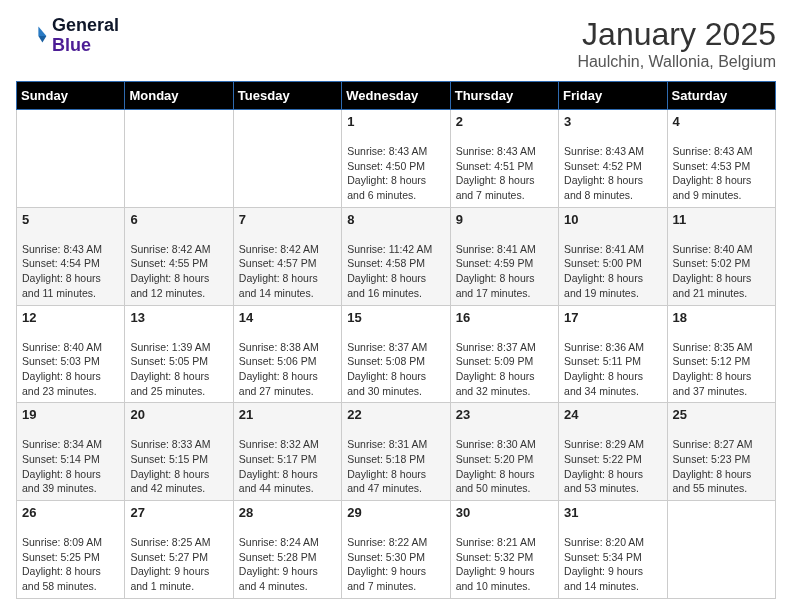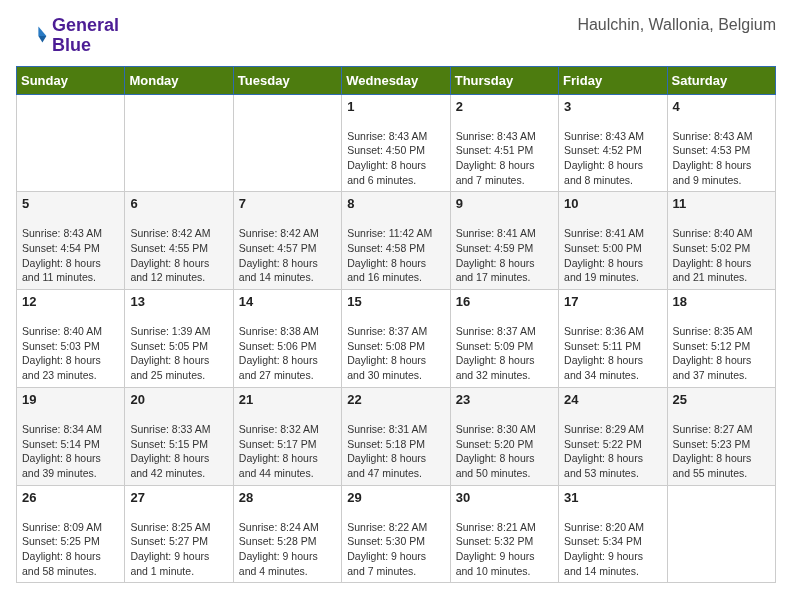--- a/index.html
+++ b/index.html
@@ -19,21 +19,21 @@
     .logo {
       display: flex;
       align-items: center;
       gap: 4px;
     }
     .logo-text {
       font-size: 18px;
       font-weight: bold;
       line-height: 1.1;
     }
-    .logo-general { color: #4c1d95; }
+    .logo-general { color: #0f172a; }
     .logo-blue { color: #4c1d95; }
     .logo-icon {
       width: 32px;
       height: 32px;
     }
     .title-block {
       text-align: right;
     }
     .month-title {
       font-size: 32px;
@@ -44,21 +44,21 @@
       font-size: 16px;
       color: #555;
       margin-left: 21px;
     }
     .calendar {
       width: 100%;
       border-collapse: collapse;
       border: 1px solid #ccc;
     }
     .calendar th {
-      background: #4d7c0f;
+      background: #000000;
       color: #fff;
       font-size: 13px;
       font-weight: bold;
       padding: 6px 4px;
       text-align: left;
       border: 1px solid #2e6ab0;
     }
     .calendar td {
       vertical-align: top;
       border: 1px solid #ccc;
@@ -94,20 +94,21 @@
     <svg class="logo-icon" viewBox="0 0 40 40">
       <polygon points="28,8 38,20 28,20" fill="#2a7bc4"></polygon>
       <polygon points="28,20 38,20 33,28" fill="#1a5fa0"></polygon>
     </svg>
     <div class="logo-text">
       <span class="logo-general">General</span><br>
       <span class="logo-blue">Blue</span>
     </div>
   </div>
   <div class="title-block">
+    <div class="month-title">January 2025</div>
     <div class="location">Haulchin, Wallonia, Belgium</div>
   </div>
 </div>
 
 <table class="calendar">
   <thead>
     <tr>
     <th>Sunday</th>
         <th>Monday</th>
         <th>Tuesday</th>

